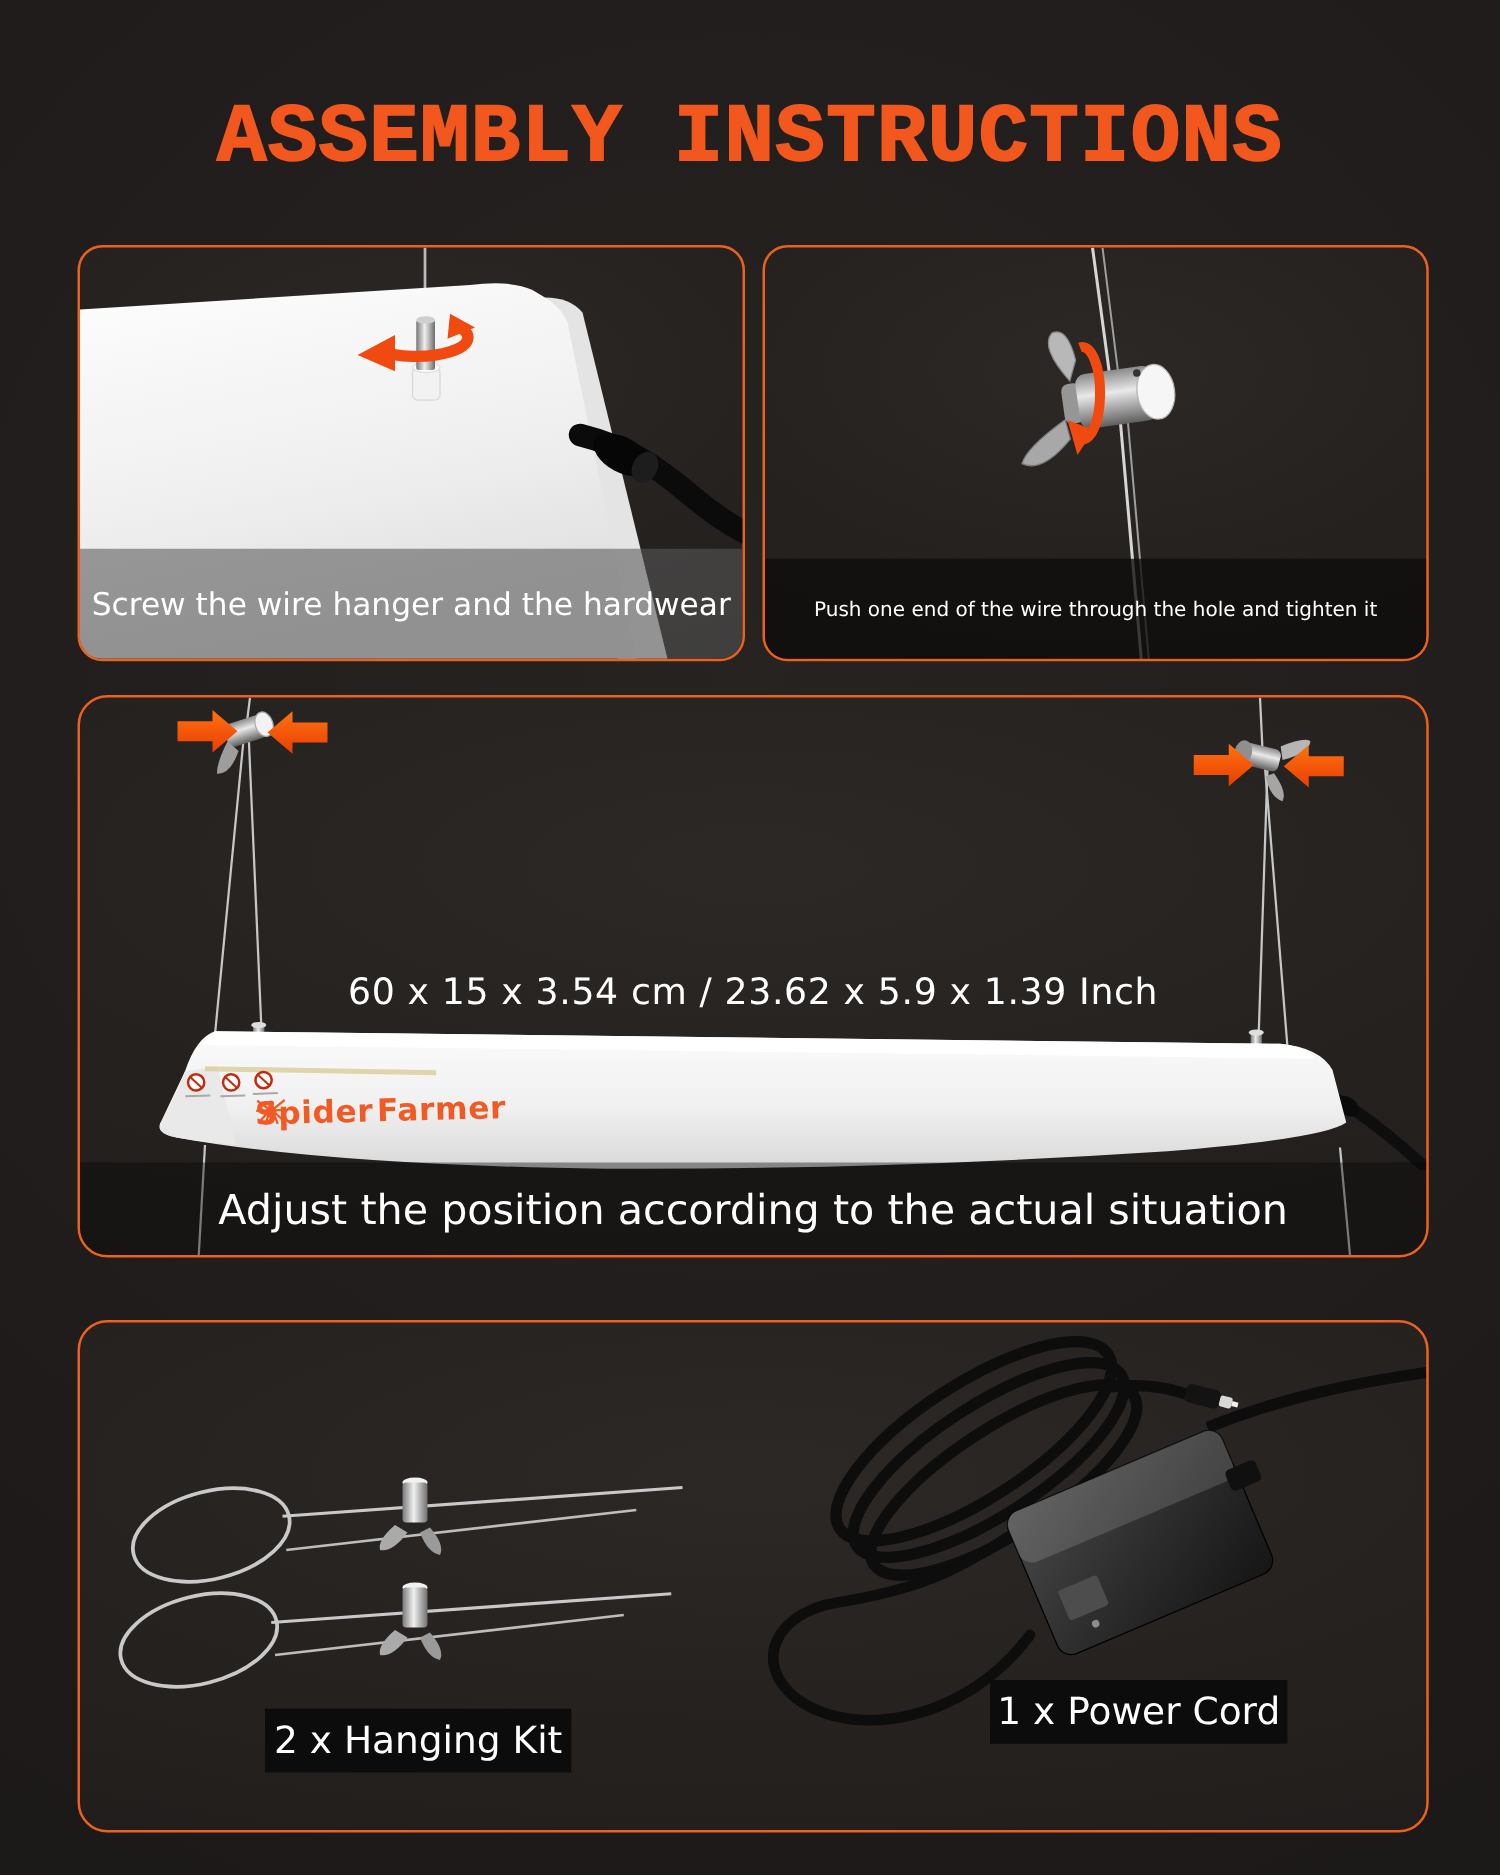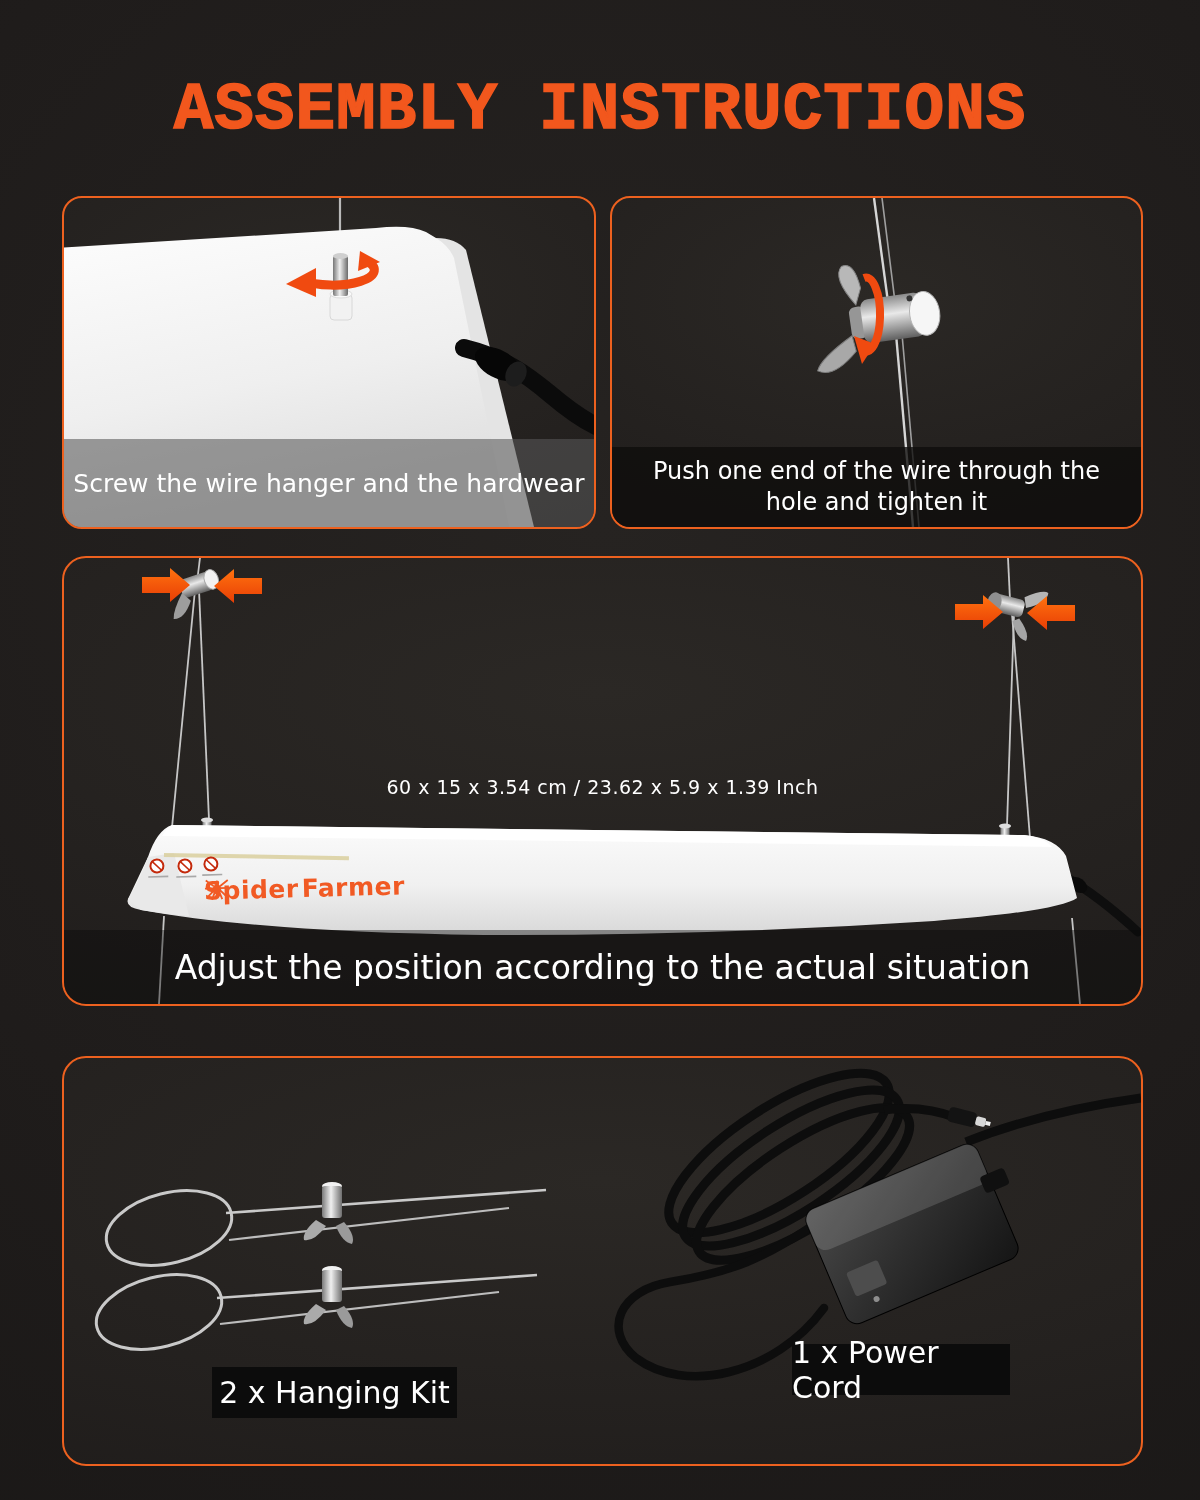--- a/index.html
+++ b/index.html
@@ -23,38 +23,38 @@
   #panel-step1{left:62px;top:196px;width:530px;height:329px;}
   #panel-step2{left:610px;top:196px;width:529px;height:329px;}
   #panel-step3{left:62px;top:556px;width:1077px;height:446px;border-radius:24px;}
   #panel-parts{left:62px;top:1056px;width:1077px;height:406px;border-radius:24px;}
   .cap{
     position:absolute;left:0;right:0;bottom:0;
     display:flex;align-items:center;justify-content:center;text-align:center;
     color:#FFFFFF;
   }
   .cap-step1{height:88px;background:rgba(88,88,88,0.58);font-size:25px;}
-  .cap-step2{height:80px;background:rgba(14,13,12,0.78);font-size:24px;line-height:31px;padding:0 30px;}
+  .cap-step2{height:80px;background:rgba(14,13,12,0.78);font-size:16px;line-height:31px;padding:0 30px;}
   .cap-step2 .cap-text{max-width:480px;}
   .cap-step3{height:74px;background:rgba(8,8,8,0.40);font-size:33px;}
   .dims{
     position:absolute;top:218px;left:0;width:100%;text-align:center;
-    color:#FFFFFF;font-size:19px;letter-spacing:0.5px;
+    color:#FFFFFF;font-size:29px;letter-spacing:0.5px;
   }
   .logo{
     position:absolute;left:140px;top:316px;display:flex;align-items:center;gap:3px;
     color:#F15A24;font-size:25px;font-weight:bold;letter-spacing:0.5px;
     transform:rotate(-1.5deg);
   }
   .chip{
     position:absolute;height:51px;background:#0C0C0C;color:#FFFFFF;
     display:flex;align-items:center;justify-content:center;font-size:30px;
   }
   #chip-hanging{left:148px;top:286px;width:245px;margin-top:23px;}
-  #chip-power{left:728px;top:286px;width:218px;}
+  #chip-power{left:728px;top:286px;width:238px;}
 </style>
 </head>
 <body>
 
 <div class="canvas">
 
   <div class="title">ASSEMBLY INSTRUCTIONS</div>
 
   <div class="panel" id="panel-step1">
     <svg viewBox="0 0 530 329">

